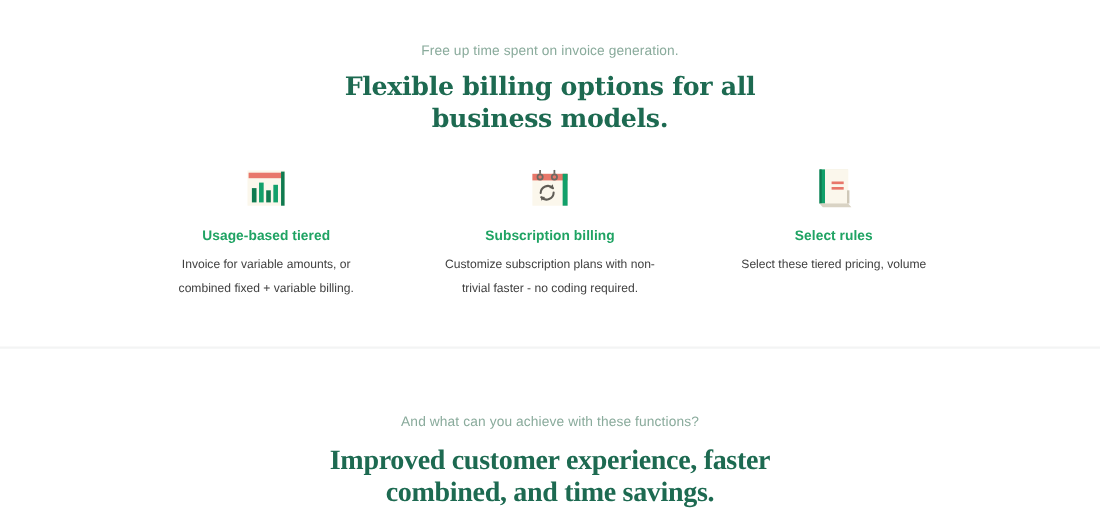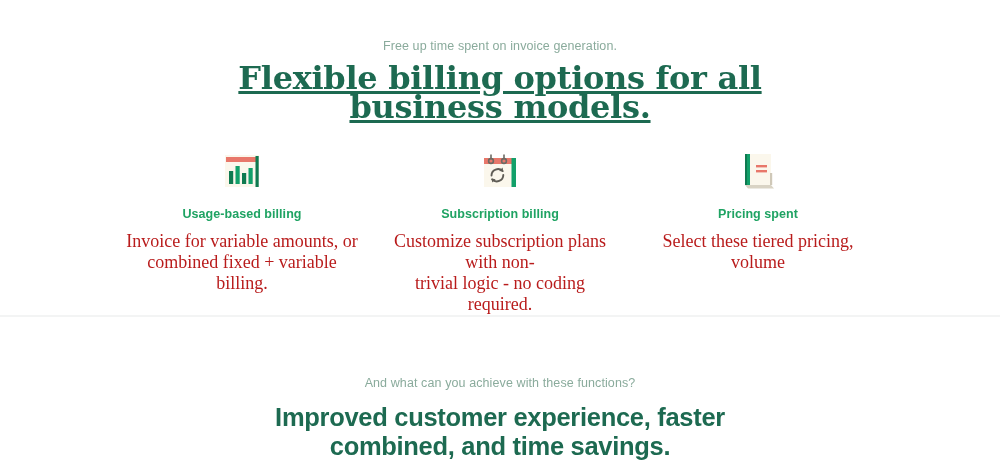--- a/index.html
+++ b/index.html
@@ -30,26 +30,25 @@
     font-family: "Liberation Sans", sans-serif;
     font-size: 12.5px;
     letter-spacing: 0.1px;
     color: #8aab9c;
     line-height: 18px;
   }
 
   .headline {
     font-family: "DejaVu Serif", "Liberation Serif", serif;
     font-weight: 700;
-    font-size: 32px;
+    font-size: 23px;
     line-height: 29px;
     color: #1d6a51;
     margin-top: 9px;
     letter-spacing: -0.3px;
-    text-decoration: underline;
   }
 
   
   .features {
     display: flex;
     justify-content: center;
     margin-top: 27px;
   }
 
   .feature {
@@ -69,24 +68,23 @@
   .feature-title {
     font-size: 12.5px;
     font-weight: 700;
     color: #1fa363;
     line-height: 16px;
     letter-spacing: 0.05px;
   }
 
   .feature-desc {
     margin-top: 9px;
-    font-size: 18px;
+    font-size: 11px;
     line-height: 21px;
-    color: #b91c1c;
-    font-family: Liberation Serif, serif;
+    color: #404040;
   }
 
   
   .divider {
     position: absolute;
     left: 0;
     top: 315px;
     width: 1000px;
     height: 2px;
     background: #f3f4f4;
@@ -95,21 +93,21 @@
   
   .section-outcome {
     position: absolute;
     top: 374px;
     left: 0;
     width: 1000px;
     text-align: center;
   }
 
   .headline-2 {
-    font-family: Liberation Sans, sans-serif;
+    font-family: Liberation Serif, serif;
     font-weight: 700;
     font-size: 25.5px;
     line-height: 29px;
     color: #1d6a51;
     margin-top: 11px;
     letter-spacing: -0.3px;
   }
 
   .icon-svg { display: block; }
 </style>
@@ -134,21 +132,21 @@
           <svg class="icon-svg" width="40" height="38" viewBox="0 0 40 38" aria-hidden="true">
             <rect x="3" y="3" width="34" height="32" fill="#fbf7ec"></rect>
             <rect x="4" y="5" width="30" height="5" fill="#e8776a"></rect>
             <rect x="33.5" y="4" width="3.2" height="31" fill="#0f7a50"></rect>
             <rect x="7" y="19" width="4.2" height="13" fill="#0f7a50"></rect>
             <rect x="13.5" y="14" width="4.2" height="18" fill="#12a06a"></rect>
             <rect x="20" y="21" width="4.2" height="11" fill="#0f7a50"></rect>
             <rect x="26.5" y="16" width="4.2" height="16" fill="#12a06a"></rect>
           </svg>
         </div>
-        <div class="feature-title">Usage-based billing</div>
+        <div class="feature-title">Usage-based tiered</div>
         <div class="feature-desc">
           <span>Invoice for variable amounts, or</span><br>
           <span>combined fixed + variable billing.</span>
         </div>
       </div>
 
       <div class="feature">
         <div class="feature-icon">
           <svg class="icon-svg" width="40" height="40" viewBox="0 0 40 40" aria-hidden="true">
             <path d="M11 3.5 v5" stroke="#6d6a62" stroke-width="1.6" fill="none"></path>
@@ -160,38 +158,38 @@
             <circle cx="24" cy="10" r="2.4" fill="none" stroke="#6d6a62" stroke-width="1.6"></circle>
             <path d="M11.5 24.5 a6.5 6.5 0 0 1 11.2 -4.4" fill="none" stroke="#5f5c55" stroke-width="1.9" stroke-linecap="round"></path>
             <path d="M23.3 24.0 a6.5 6.5 0 0 1 -11.2 4.4" fill="none" stroke="#5f5c55" stroke-width="1.9" stroke-linecap="round"></path>
             <path d="M22.6 16.6 l0.6 4.0 l-4.0 -0.6 z" fill="#5f5c55"></path>
             <path d="M12.2 31.6 l-0.6 -4.0 l4.0 0.6 z" fill="#5f5c55"></path>
           </svg>
         </div>
         <div class="feature-title">Subscription billing</div>
         <div class="feature-desc">
           <span>Customize subscription plans with non-</span><br>
-          <span>trivial logic - no coding required.</span>
+          <span>trivial faster - no coding required.</span>
         </div>
       </div>
 
       <div class="feature">
         <div class="feature-icon">
           <svg class="icon-svg" width="38" height="40" viewBox="0 0 38 40" aria-hidden="true">
             <rect x="8" y="3" width="24" height="31" fill="#efe8d8"></rect>
             <rect x="10" y="3" width="22" height="31" fill="#fbf7ec"></rect>
             <rect x="6" y="3" width="5" height="31" fill="#12a06a"></rect>
             <rect x="6" y="3" width="2" height="31" fill="#0f7a50"></rect>
             <rect x="17" y="14" width="11" height="2.4" fill="#e8776a"></rect>
             <rect x="17" y="19" width="11" height="2.4" fill="#e8776a"></rect>
             <path d="M6 34 h26 l3 3.5 h-26 z" fill="#d9d3c4"></path>
             <rect x="31" y="22" width="2.2" height="12" fill="#cfc8b8"></rect>
           </svg>
         </div>
-        <div class="feature-title">Pricing spent</div>
+        <div class="feature-title">Select rules</div>
         <div class="feature-desc">
           <span>Select these tiered pricing, volume</span><br>
         </div>
       </div>
 
     </div>
   </div>
 
   <div class="divider"></div>
 

